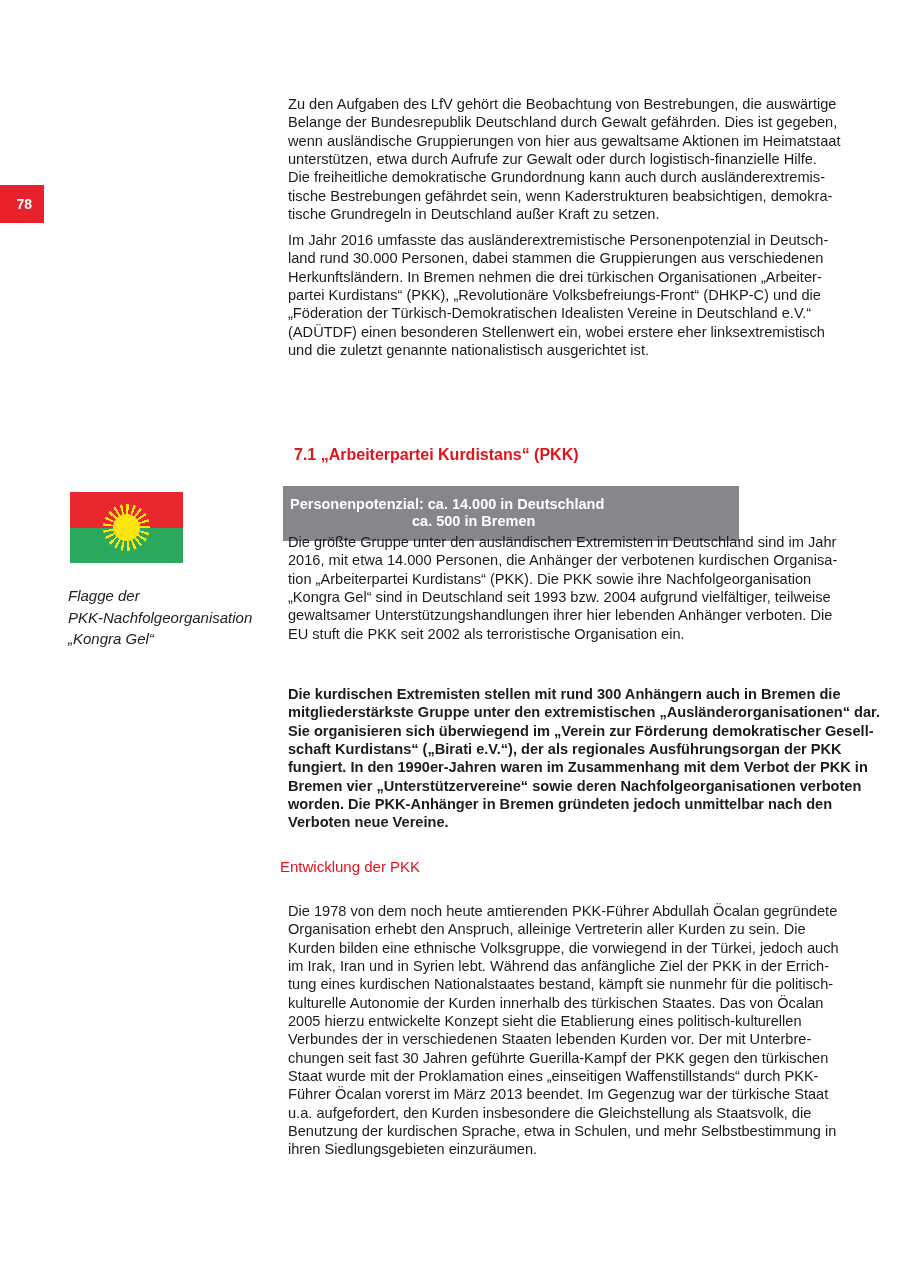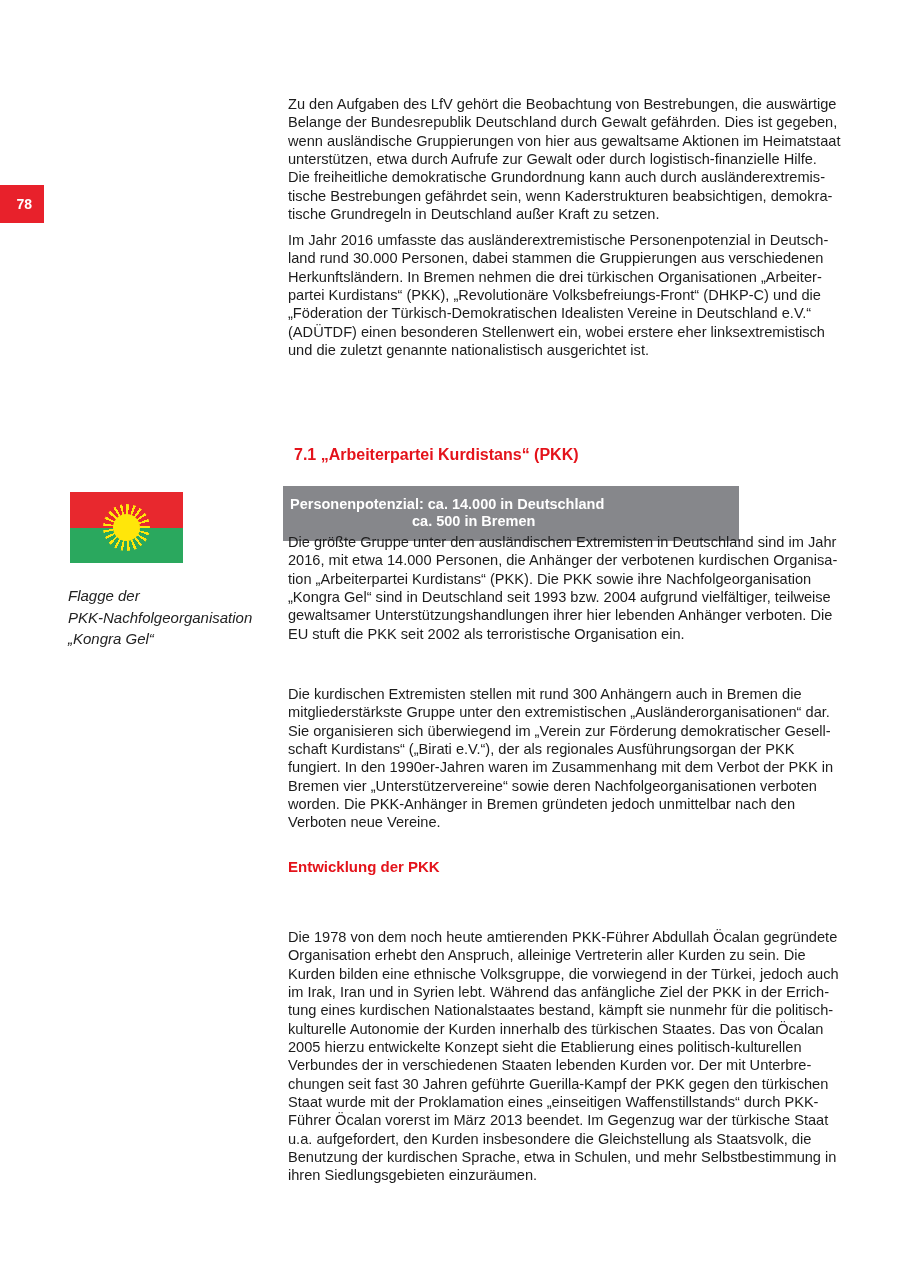--- a/index.html
+++ b/index.html
@@ -23,22 +23,22 @@
     padding-right:12px;box-sizing:border-box;text-align:center;
   }
   .para{
     position:absolute;left:288px;
     font-size:14.6px;line-height:18.35px;
     white-space:pre;color:#1c1c1c;
   }
   .p-intro1{top:95px;}
   .p-intro2{top:231px;}
   .p-sec1{top:533px;}
-  .p-sec2{top:685px;}
-  .p-sec3{top:902px;margin-top:26px;}
+  .p-sec2{top:685px;font-weight:bold;}
+  .p-sec3{top:902px;}
   .section-heading{
     position:absolute;left:286px;top:438px;margin:8px;
     font-size:16px;font-weight:bold;color:var(--accent_red);
     white-space:pre;
   }
   .banner{
     position:absolute;left:283px;top:486px;width:456px;height:55px;
     background:var(--banner_gray);
     color:#ffffff;font-size:14.5px;font-weight:bold;line-height:17px;
     box-sizing:border-box;padding:10px 0 0 7px;
@@ -56,22 +56,22 @@
   .sun-core{
     position:absolute;left:10px;top:10px;width:27px;height:27px;border-radius:50%;
     background:var(--flag_sun,#ffe60a);
   }
   .caption{
     position:absolute;left:68px;top:565px;
     font-size:15px;font-style:italic;line-height:21.5px;
     white-space:pre;color:#222;margin-top:20px;
   }
   .subheading{
-    position:absolute;left:288px;top:858px;
-    font-size:15px;font-weight:bold;color:var(--accent_red);
+    position:absolute;left:280px;top:858px;
+    font-size:15px;font-weight:normal;color:var(--accent_red);
     white-space:pre;
   }
 </style>
 </head>
 <body>
 
 <div class="page">
 
   <div class="page-badge">78</div>
 

